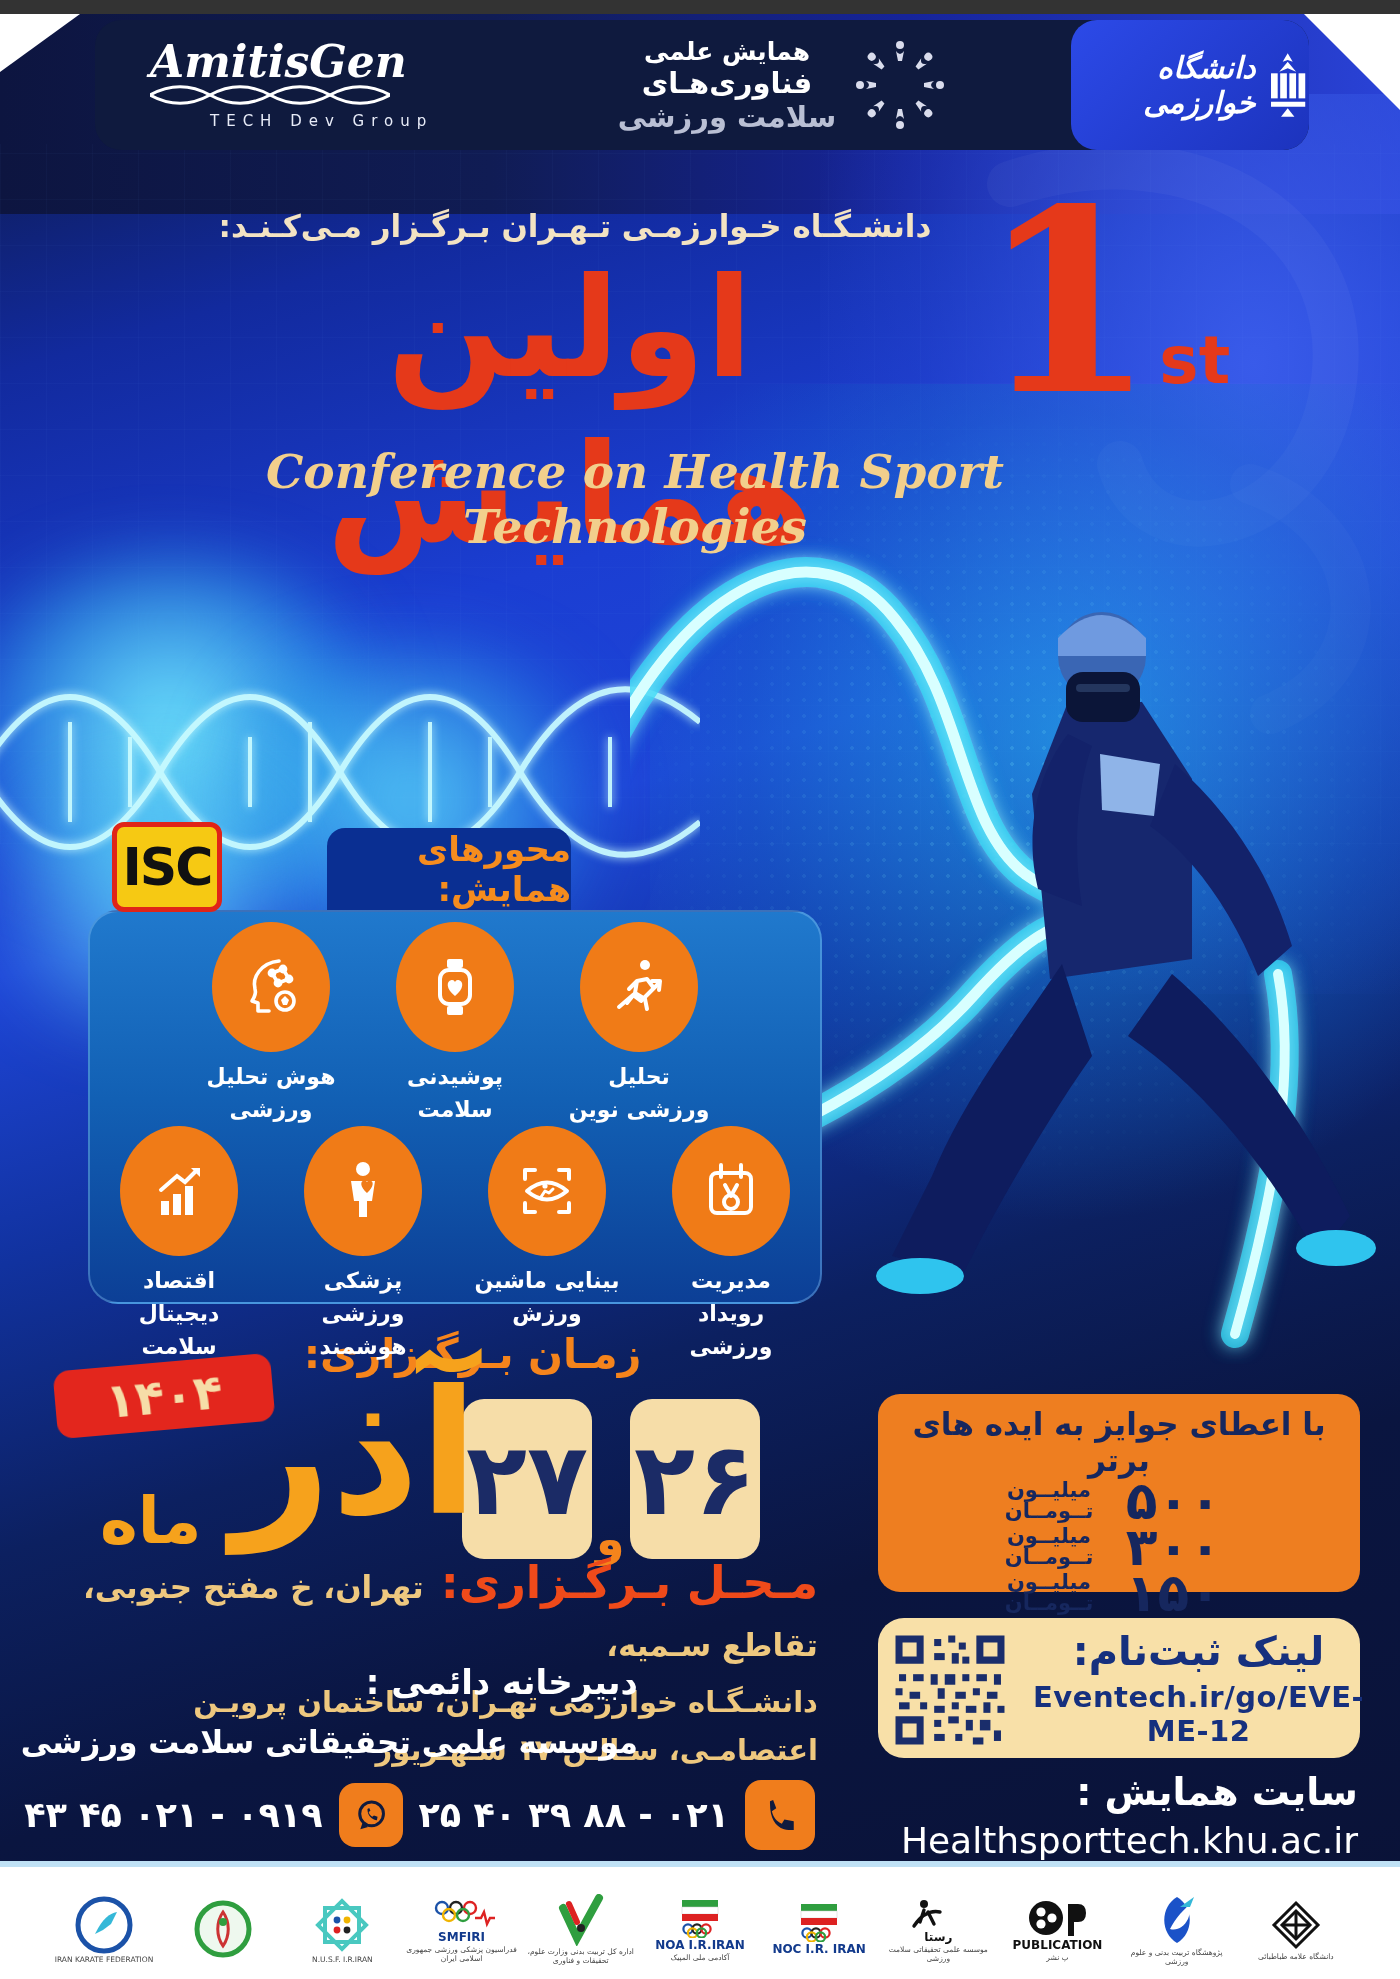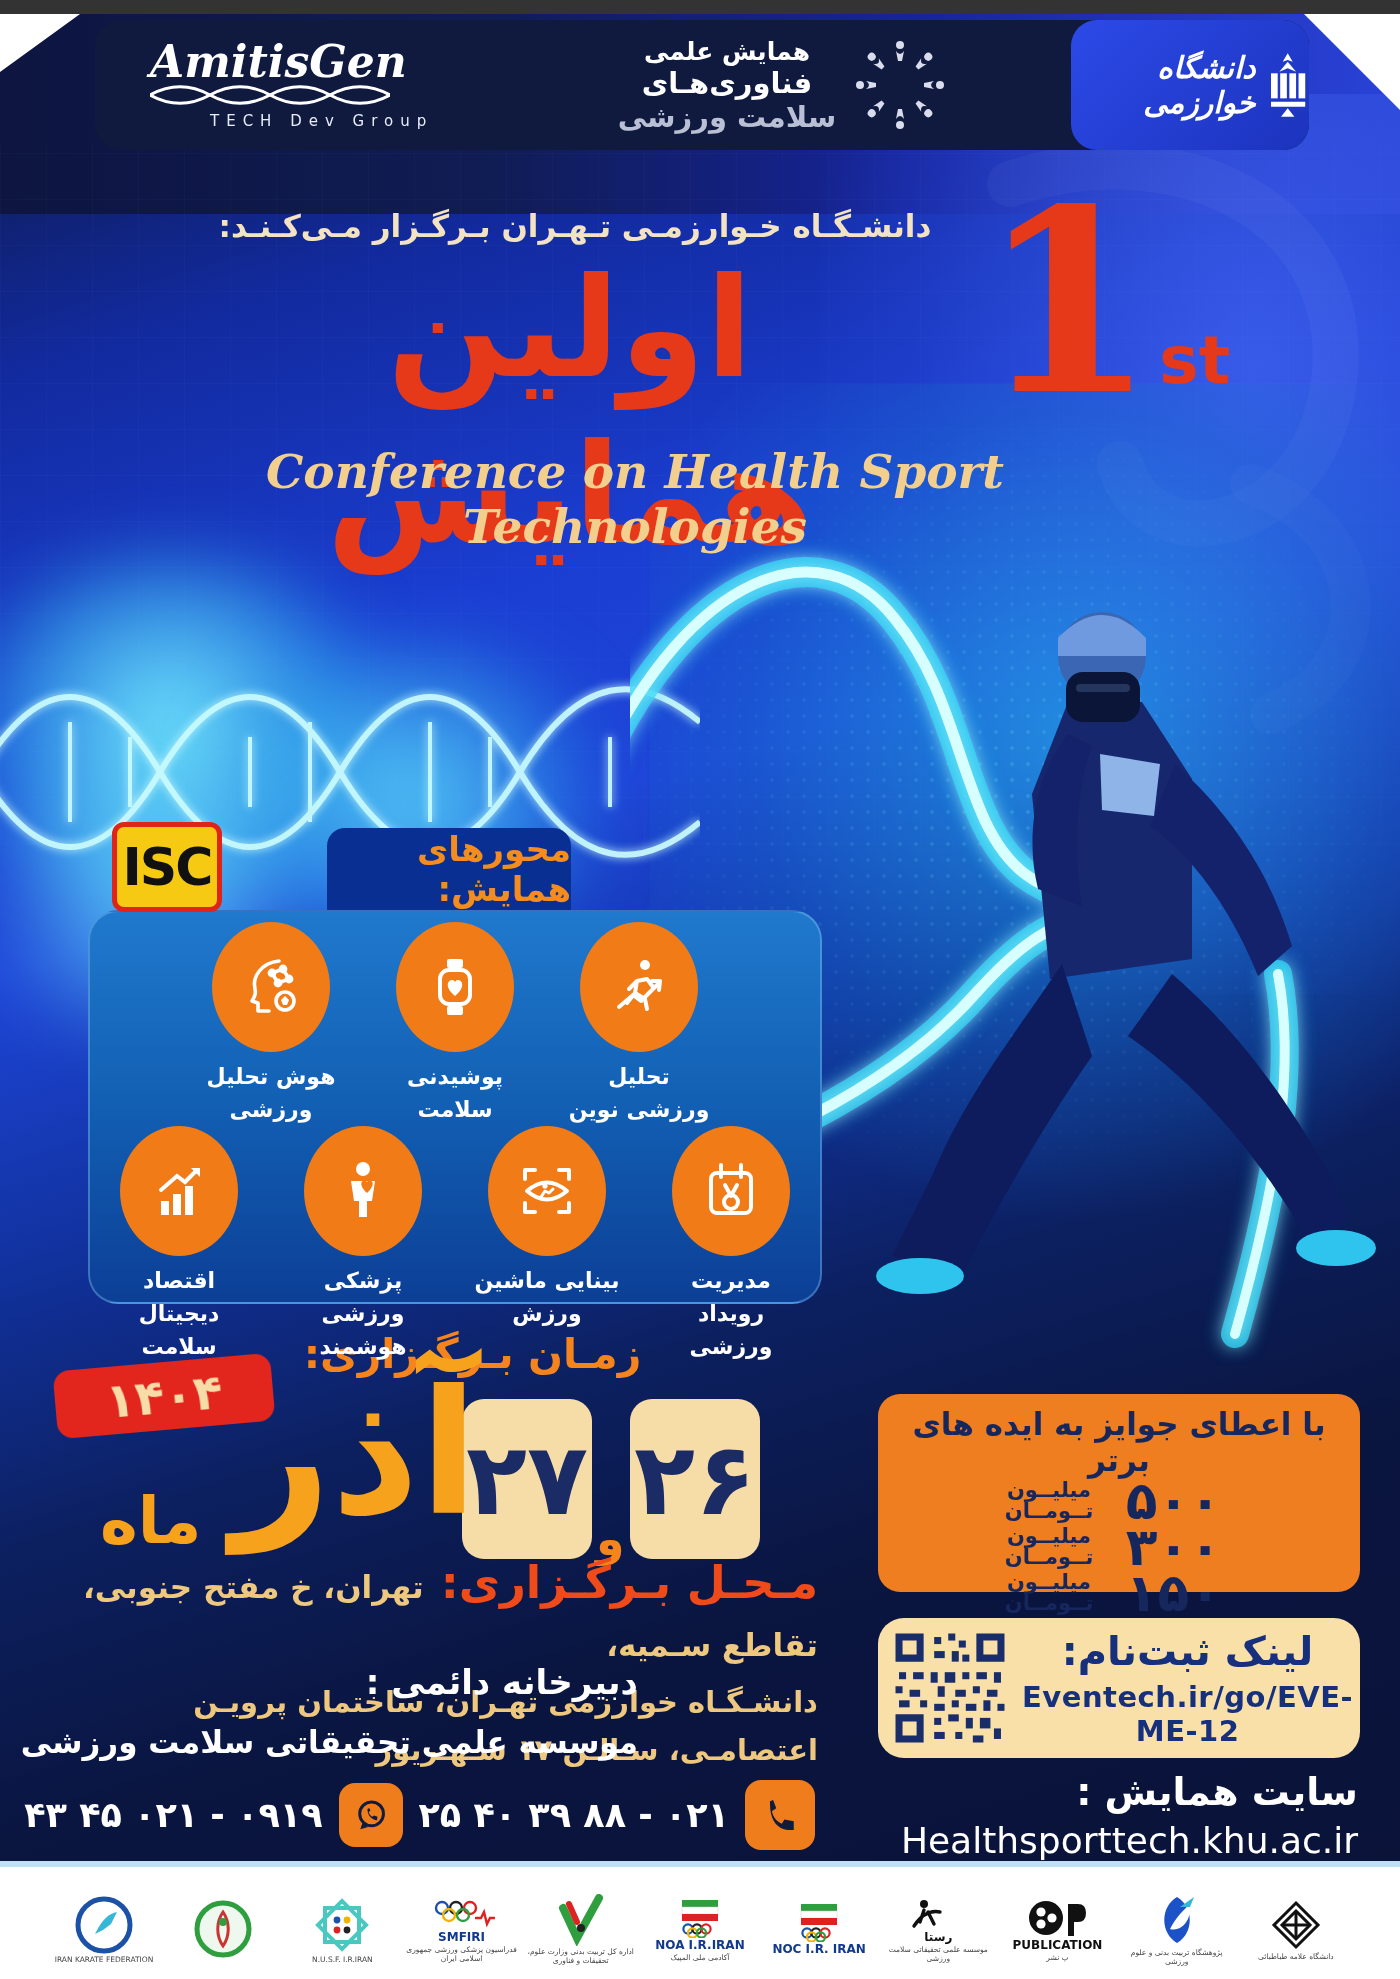--- a/index.html
+++ b/index.html
@@ -110,21 +110,21 @@
   .pnum { color:#fff; font-size:35px; font-weight:900; letter-spacing:3px; white-space:nowrap; }
 
   
   .prize-box { position:absolute; left:878px; top:1380px; width:482px; height:198px; background:#ee7e20;
     border-radius:22px; padding:12px 26px 10px; z-index:5; direction:rtl; }
   .prize-heading { color:#16275e; font-size:31px; font-weight:900; text-align:center; }
   .prize-row { display:flex; direction:rtl; align-items:center; justify-content:center; gap:20px; height:46px; }
   .prize-amount { color:#16275e; font-size:52px; font-weight:900; line-height:1; width:120px; text-align:center; }
   .prize-unit { display:flex; flex-direction:column; color:#16275e; font-size:21px; font-weight:900; line-height:1.0; text-align:center; }
   .reg-box { position:absolute; left:878px; top:1604px; width:482px; height:140px; background:#f8e0a8;
-    border-radius:26px; display:flex; align-items:center; padding:10px 14px; gap:14px; z-index:5; }
+    border-radius:26px; display:flex; align-items:flex-end; padding:10px 14px; gap:25px; z-index:5; }
   .qr { flex:0 0 auto; }
   .reg-right { flex:1; }
   .reg-label { color:#16307e; font-size:40px; font-weight:900; text-align:center; direction:rtl; }
   .reg-url { color:#16307e; font-size:29px; font-weight:900; text-align:center; margin-top:6px; letter-spacing:.5px; }
   .site-label { position:absolute; right:42px; top:1756px; color:#fff; font-size:38px; font-weight:bold;
     direction:rtl; white-space:nowrap; z-index:4; }
   .site-url { position:absolute; right:42px; top:1806px; color:#fff; font-size:36px; z-index:4; }
 
   
   .edge-line { position:absolute; left:0; top:1847px; width:1400px; height:6px; background:#bfe1f5; z-index:6; }

